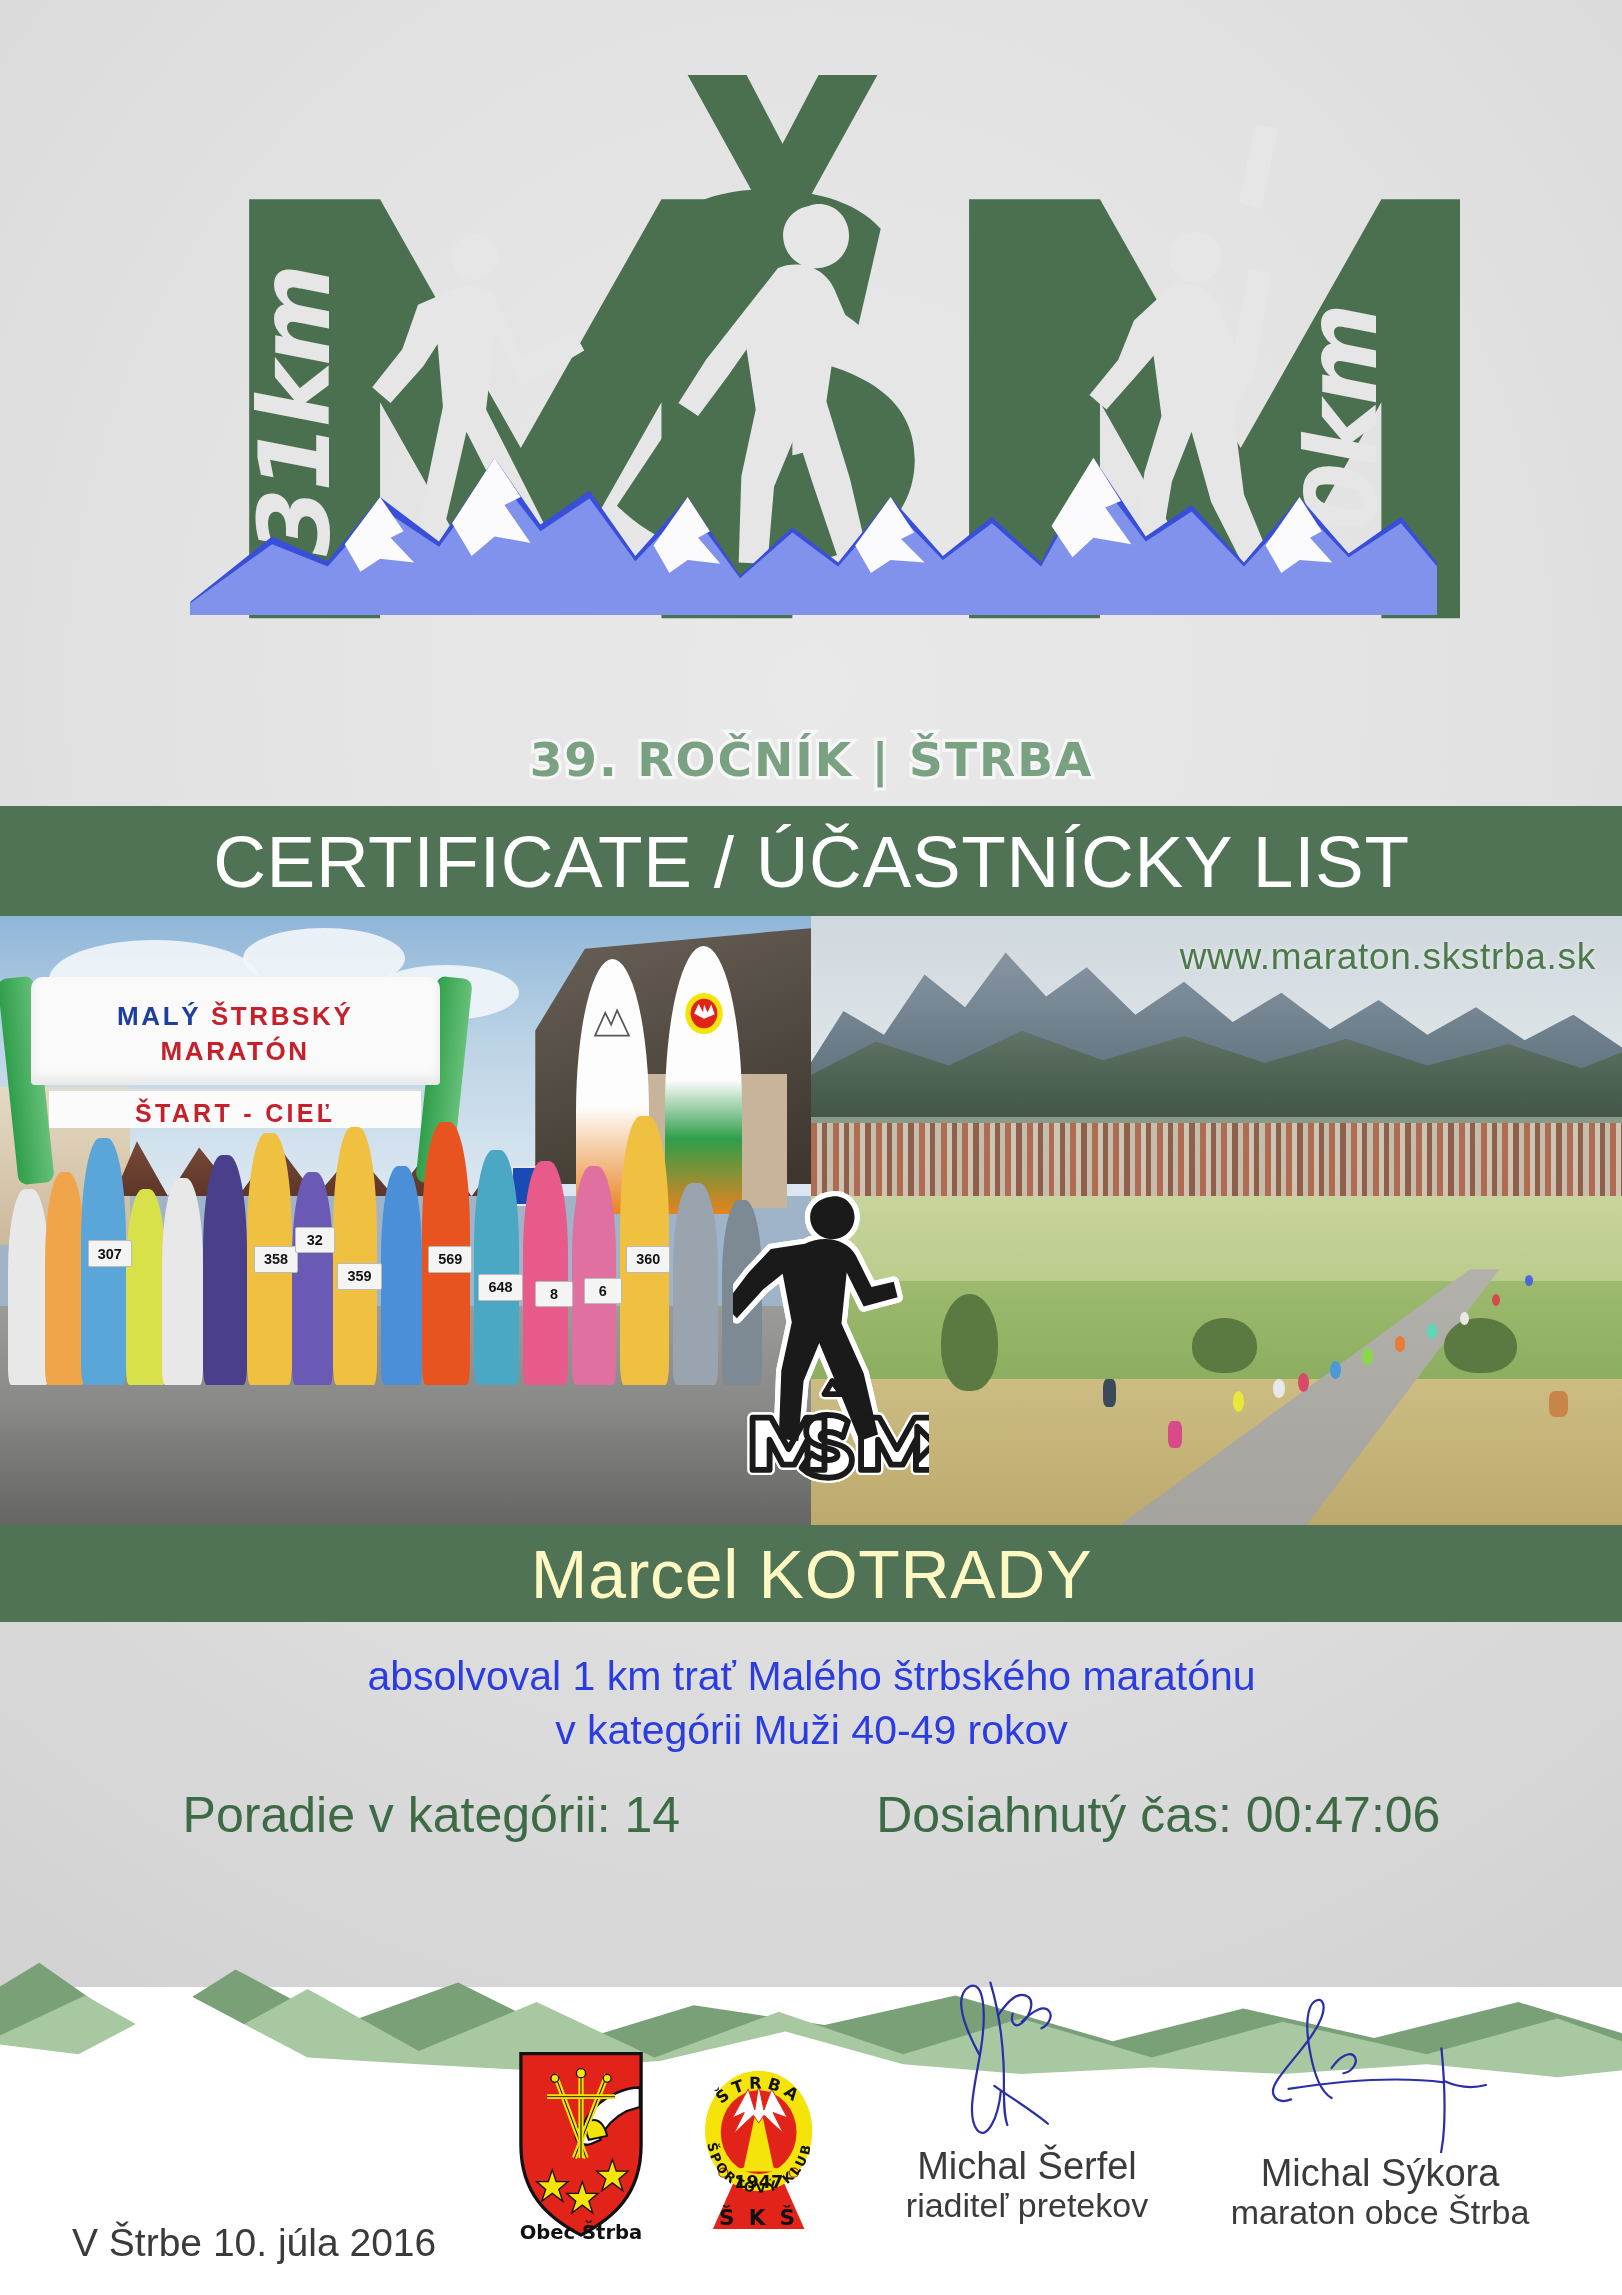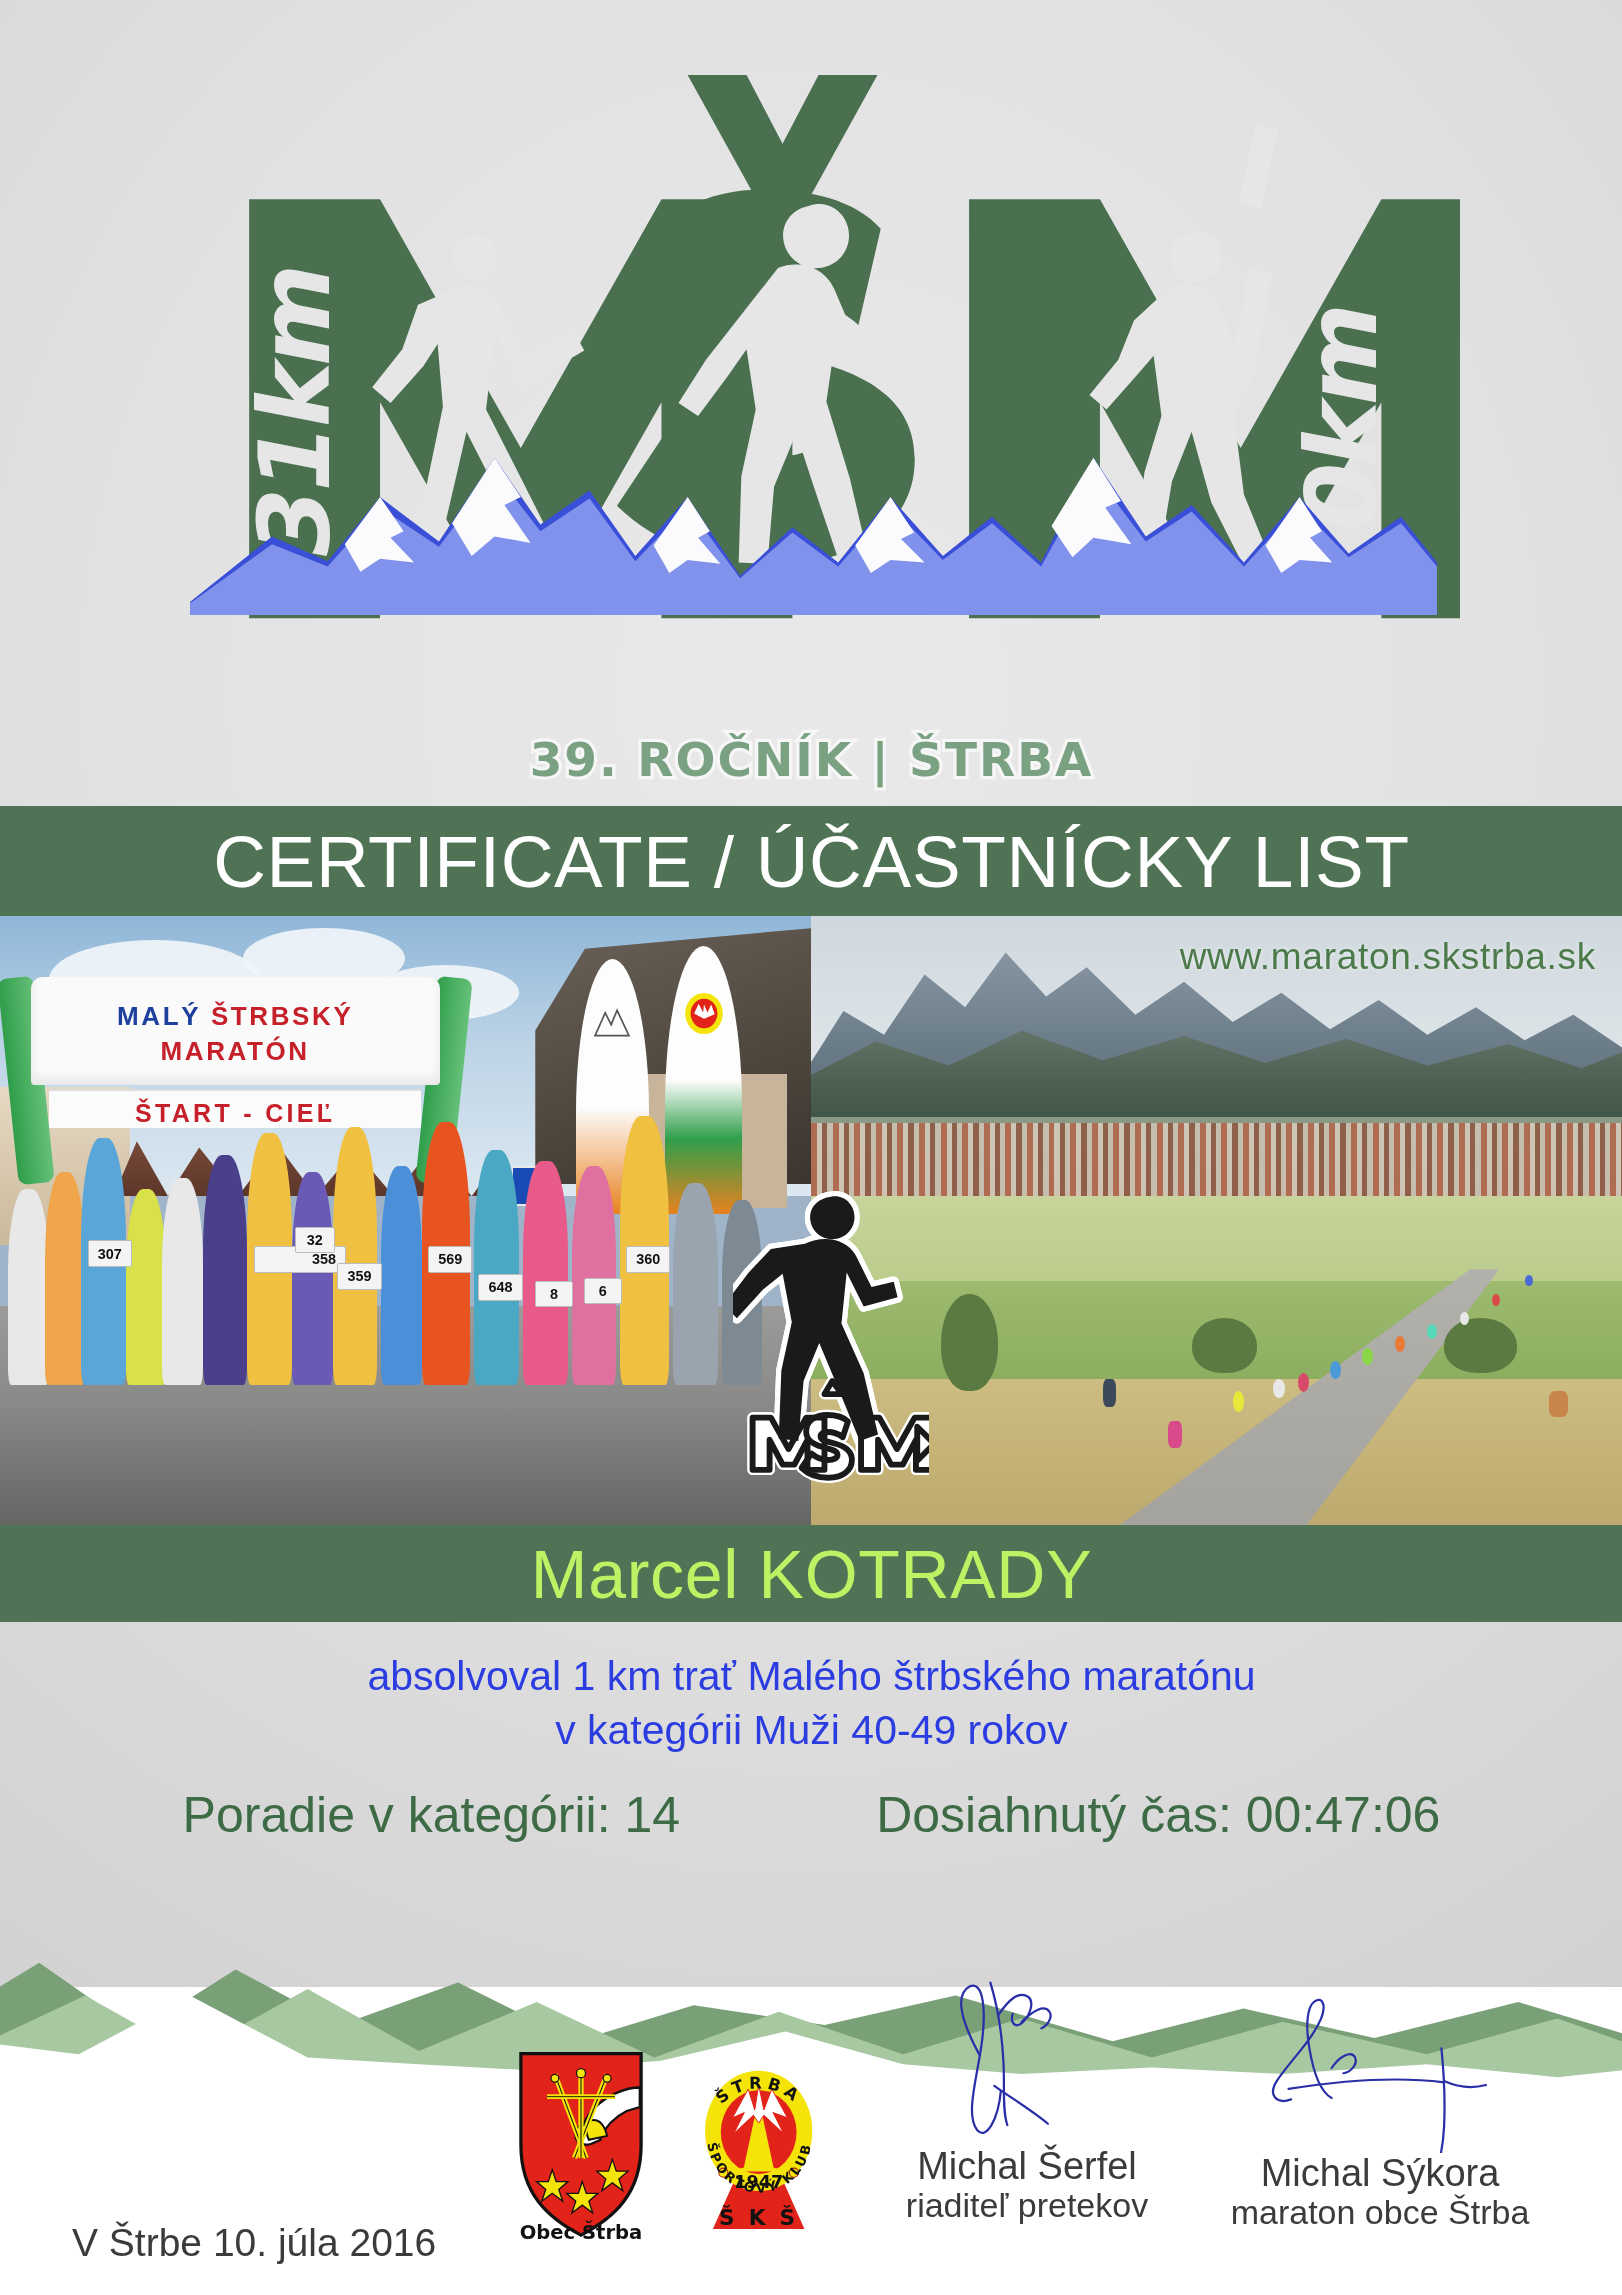--- a/index.html
+++ b/index.html
@@ -173,21 +173,21 @@
     position:absolute;left:733px;top:1178px;width:196px;height:308px;
     z-index:8;
     filter:drop-shadow(0 0 0 #fff);
   }
 
   
   .name-bar{
     position:absolute;left:0;top:1525px;width:1623px;height:97px;
     background:#4f7354;display:flex;align-items:center;justify-content:center;
   }
-  .name-text{color:#bef264;font-size:68px;letter-spacing:0.7px;white-space:nowrap;}
+  .name-text{color:#fef9c3;font-size:68px;letter-spacing:0.7px;white-space:nowrap;}
 
   
   .desc{
     position:absolute;left:0;top:1649px;width:1623px;
     text-align:center;color:#2b3ce0;
     font-size:41px;line-height:1.32;
     font-family:"Liberation Sans",sans-serif;
   }
 
   .results{
@@ -365,21 +365,21 @@
         <div class="runner" style="left:47%;width:5%;height:78%;background:#4a8fd8;"></div>
         <div class="runner" style="left:52%;width:6%;height:94%;background:#e8541f;"></div>
         <div class="runner" style="left:58.5%;width:5.5%;height:84%;background:#4aa8c4;"></div>
         <div class="runner" style="left:64.5%;width:5.5%;height:80%;background:#e85a8a;"></div>
         <div class="runner" style="left:70.5%;width:5.5%;height:78%;background:#e070a0;"></div>
         <div class="runner" style="left:76.5%;width:6%;height:96%;background:#f0c040;"></div>
         <div class="runner" style="left:83%;width:5.5%;height:72%;background:#9aa4ae;"></div>
         <div class="runner" style="left:89%;width:5%;height:66%;background:#7d8a94;"></div>
 
         <div class="bib" style="left:10.8%;bottom:42%;width:5.2%;height:9%;font-size:14.4px;">307</div>
-        <div class="bib" style="left:31.3%;bottom:40%;width:5.2%;height:9%;font-size:14.4px;padding-left:48px;">358</div>
+        <div class="bib" style="left:31.3%;bottom:40%;width:5.2%;height:9%;font-size:14.4px;">358</div>
         <div class="bib" style="left:36.4%;bottom:47%;width:4.6%;height:8.5%;font-size:14.4px;">32</div>
         <div class="bib" style="left:41.6%;bottom:34%;width:5.2%;height:9%;font-size:14.4px;">359</div>
         <div class="bib" style="left:52.8%;bottom:40%;width:5.2%;height:9%;font-size:14.4px;">569</div>
         <div class="bib" style="left:59%;bottom:30%;width:5.2%;height:9%;font-size:14.4px;">648</div>
         <div class="bib" style="left:66%;bottom:28%;width:4.4%;height:8.5%;font-size:14.4px;">8</div>
         <div class="bib" style="left:72%;bottom:29%;width:4.4%;height:8.5%;font-size:14.4px;">6</div>
         <div class="bib" style="left:77.2%;bottom:40%;width:5.2%;height:9%;font-size:14.4px;">360</div>
       </div>
     </div>
 

